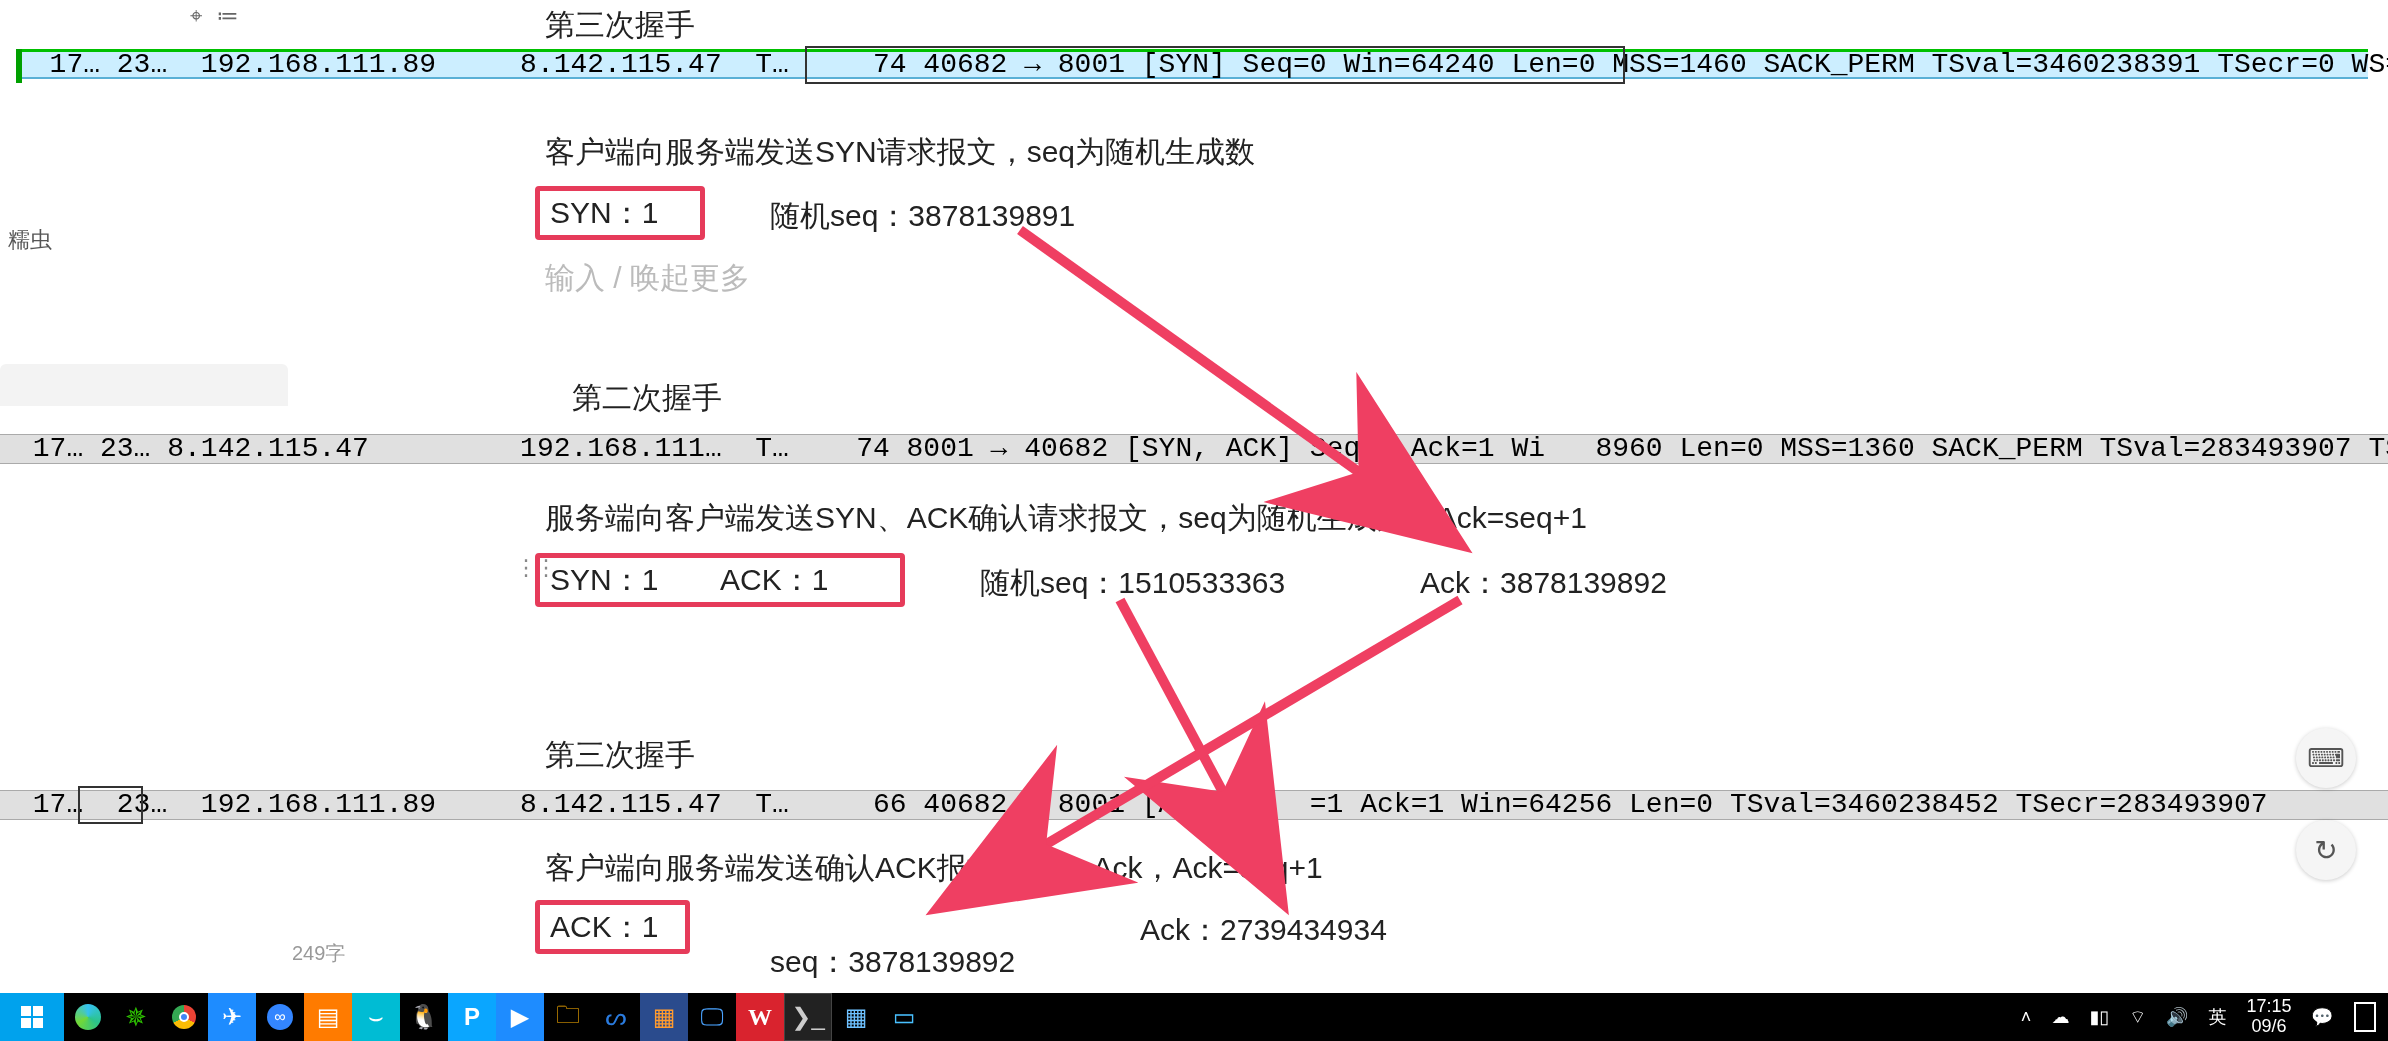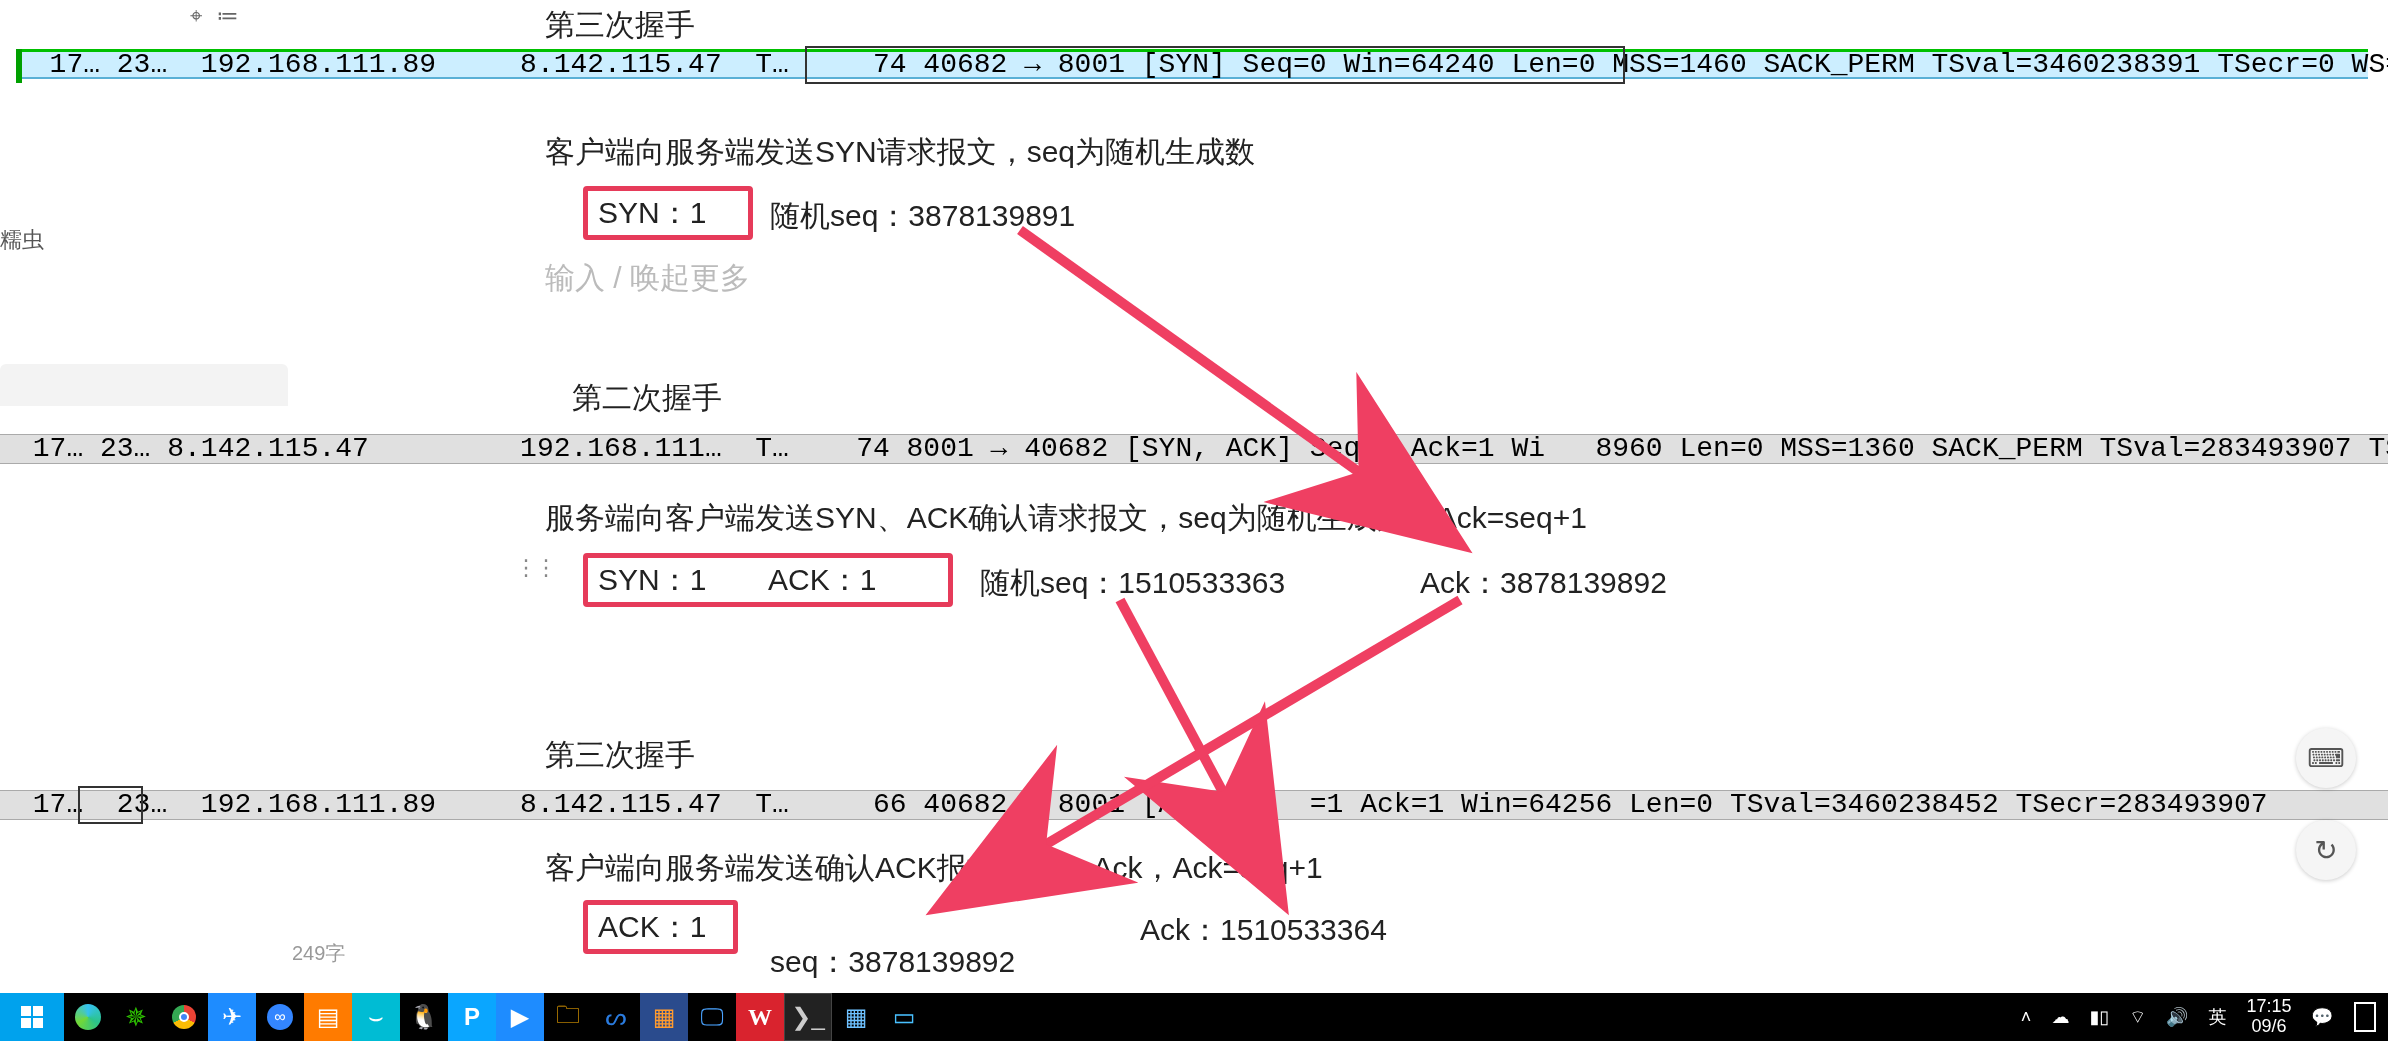--- a/index.html
+++ b/index.html
@@ -29,30 +29,30 @@
   .h-title { position:absolute; font-size:30px; color:#222; font-weight:400; }
   .paragraph { position:absolute; font-size:30px; color:#222; }
 
   
   .redbox {
     position: absolute;
     border: 5px solid #e63b5a;
     border-radius: 4px;
     display:flex; align-items:center; justify-content:flex-start;
     padding-left: 10px;
-    font-size:30px; color:#222;margin-left:48px;
+    font-size:30px; color:#222;
   }
 
   .plain-field { position:absolute; font-size:30px; color:#222; }
 
   .placeholder { position:absolute; font-size:30px; color:#bbb; }
 
   
   .side-icons { position:absolute; left:190px; top:3px; color:#666; font-size:22px; display:flex; gap:14px; }
-  .side-text-crawler { position:absolute; left:0; top:225px; font-size:22px; color:#555; }
+  .side-text-crawler { position:absolute; left:0; top:225px; font-size:22px; color:#555;padding-left:8px; }
   .side-tab { position:absolute; left:0; top:364px; width:288px; height:44px; background:#f3f3f3; border-radius:6px 6px 0 0; border-bottom:2px solid #fff; }
   .side-wc { position:absolute; left:292px; top:940px; font-size:20px; color:#999; }
   .drag-dots { position:absolute; left:515px; top:555px; font-size:22px; color:#888; letter-spacing:-2px; }
 
   
   .kb-btn { position:absolute; right:32px; top:728px; width:60px; height:60px; border-radius:50%; background:#f5f5f5; box-shadow:0 1px 4px rgba(0,0,0,.2); display:flex; align-items:center; justify-content:center; font-size:26px; color:#555; }
   .loop-btn { position:absolute; right:32px; top:820px; width:60px; height:60px; border-radius:50%; background:#f5f5f5; box-shadow:0 1px 4px rgba(0,0,0,.2); display:flex; align-items:center; justify-content:center; font-size:28px; color:#555; }
 
   
   svg.arrows { position:absolute; left:0; top:0; width:2388px; height:980px; pointer-events:none; }
@@ -124,21 +124,21 @@
   <span> 17…  23…  192.168.111.89     8.142.115.47  T…     66 40682 → 8001 [ACK] Se  =1 Ack=1 Win=64256 Len=0 TSval=3460238452 TSecr=283493907</span>
 </div>
 <div class="cap3-sel"></div>
 
 <div class="paragraph" style="left:545px; top:848px;">客户端向服务端发送确认ACK报文，seq=Ack，Ack=seq+1</div>
 
 <div class="redbox" style="left:535px; top:900px; width:155px; height:54px;">
   <span>ACK：1</span>
 </div>
 <div class="plain-field" style="left:770px; top:942px;">seq：3878139892</div>
-<div class="plain-field" style="left:1140px; top:910px;">Ack：1510533364</div>
+<div class="plain-field" style="left:1140px; top:910px;">Ack：2739434934</div>
 
 <div class="kb-btn">
     <span>⌨</span>
   </div>
 <div class="loop-btn">
     <span>↻</span>
   </div>
 
 <svg class="arrows">
   <defs>

